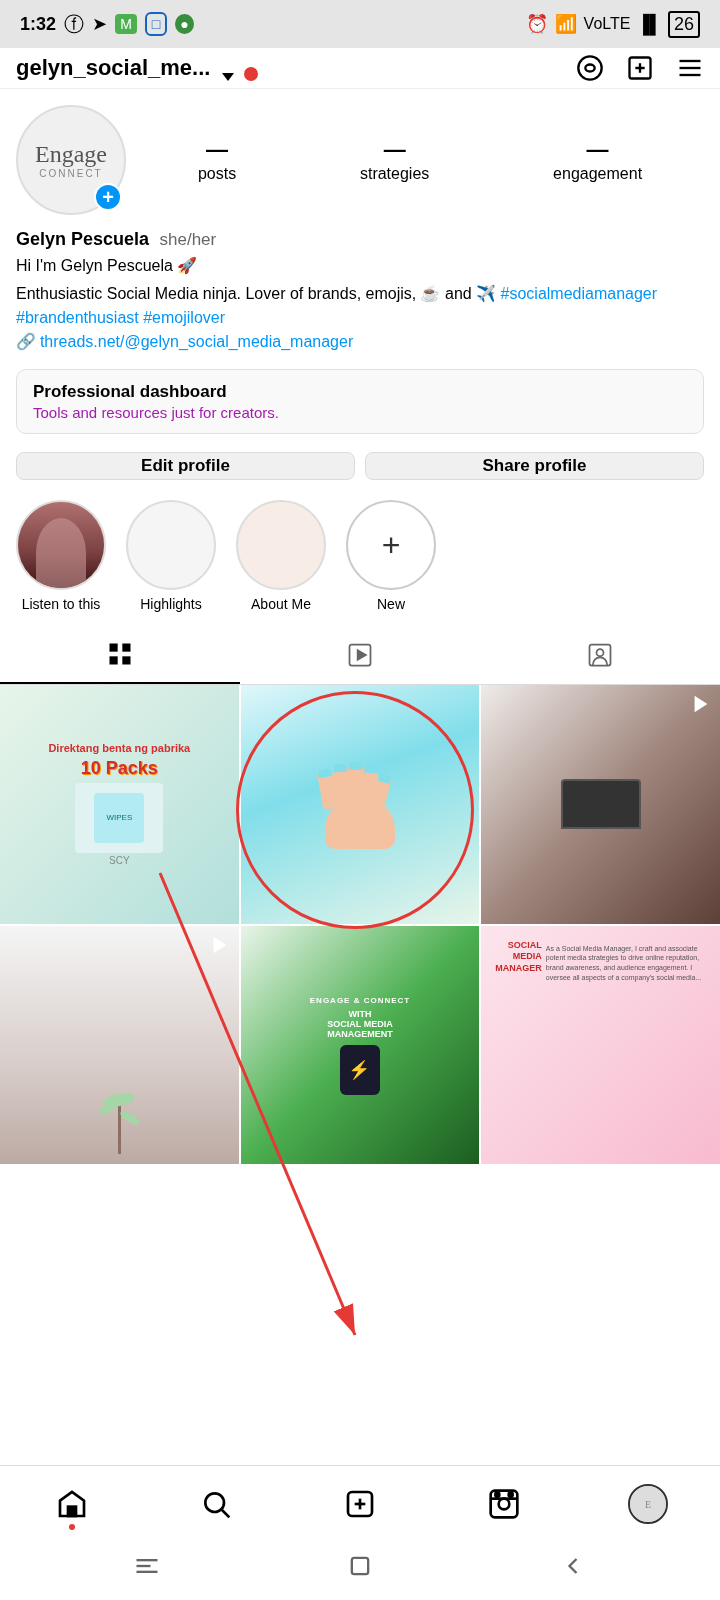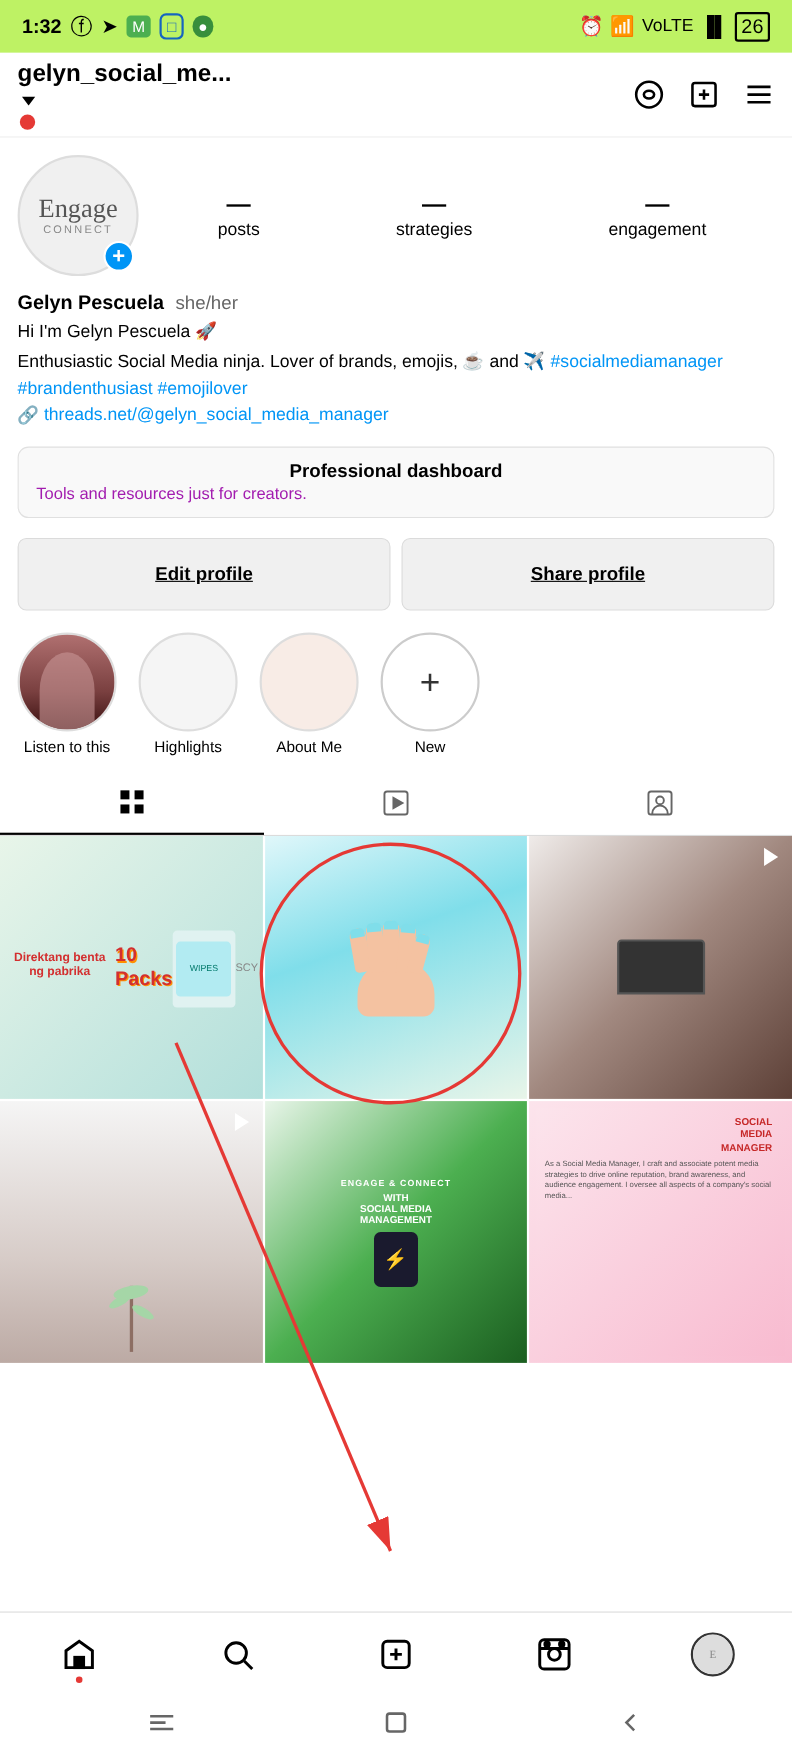--- a/index.html
+++ b/index.html
@@ -12,21 +12,21 @@
       overflow-x: hidden;
       position: relative;
     }
 
     
     .status-bar {
       display: flex;
       justify-content: space-between;
       align-items: center;
       padding: 8px 20px;
-      background: #bef264;
+      background: #e5e5e5;
       height: 48px;
     }
     .status-time {
       font-size: 22px;
       font-weight: 600;
       color: #000;
     }
     .status-icons {
       display: flex;
       align-items: center;
@@ -56,26 +56,25 @@
     .top-nav {
       display: flex;
       align-items: center;
       justify-content: space-between;
       padding: 6px 16px;
       border-bottom: 1px solid #eee;
       background: #fff;
     }
     .username-nav {
       display: flex;
-      align-items: flex-start;
+      align-items: flex-end;
       gap: 8px;
       font-size: 22px;
       font-weight: 700;
       color: #000;
-      flex-direction: column;
     }
     .username-nav .dropdown-arrow {
       width: 0;
       height: 0;
       border-left: 6px solid transparent;
       border-right: 6px solid transparent;
       border-top: 8px solid #000;
       margin-left: 4px;
     }
     .notification-dot {
@@ -195,46 +194,44 @@
       margin: 8px 16px;
       background: #f9f9f9;
       border: 1px solid #e0e0e0;
       border-radius: 10px;
       padding: 12px 16px;
     }
     .pro-title {
       font-size: 17px;
       font-weight: 700;
       color: #000;
-      text-align: center;
     }
     .pro-subtitle {
       font-size: 15px;
       color: #a21caf;
       margin-top: 2px;
     }
 
     
     .action-buttons {
       display: flex;
       gap: 10px;
       padding: 10px 16px;
     }
     .action-btn {
       flex: 1;
-      padding: 22px;
+      padding: 3px;
       border: 1px solid #dbdbdb;
       border-radius: 8px;
       background: #f0f0f0;
       font-size: 17px;
       font-weight: 600;
       color: #000;
       text-align: center;
       cursor: pointer;
-      text-decoration: underline;
     }
 
     
     .highlights-section {
       display: flex;
       padding: 10px 16px;
       gap: 20px;
       overflow-x: auto;
     }
     .highlight-item {
@@ -321,22 +318,22 @@
       overflow: hidden;
       position: relative;
     }
 
     
     .post-wipes {
       background: linear-gradient(135deg, #e8f5e9 0%, #b2dfdb 100%);
       display: flex;
       align-items: center;
       justify-content: center;
-      flex-direction: row;
-      padding: 4px;
+      flex-direction: column;
+      padding: 20px;
     }
 
     .post-nails {
       background: linear-gradient(135deg, #e0f7fa 0%, #80deea 100%);
       position: relative;
     }
 
     .post-laptop {
       background: linear-gradient(135deg, #efebe9 0%, #8d6e63 100%);
       position: relative;
@@ -672,21 +669,21 @@
       <div style="width:100%;height:100%;background:linear-gradient(135deg,#e8f5e9 0%,#4caf50 50%,#1b5e20 100%);display:flex;flex-direction:column;align-items:center;justify-content:center;padding:8px;">
         <div style="font-size:8px;font-weight:800;color:#fff;text-align:center;text-transform:uppercase;letter-spacing:1px;">ENGAGE &amp; CONNECT</div>
         <div style="font-size:9px;font-weight:700;color:#fff;text-align:center;margin-top:4px;">WITH<br>SOCIAL MEDIA<br>MANAGEMENT</div>
         <div style="width:40px;height:50px;background:#1a1a2e;border-radius:6px;margin-top:6px;display:flex;align-items:center;justify-content:center;">
           <div style="font-size:18px;color:#f0f;line-height:1;">⚡</div>
         </div>
       </div>
     </div>
 
     <div class="grid-item post-social-manager">
-      <div style="width:100%;height:100%;background:linear-gradient(135deg,#fce4ec 0%,#f8bbd0 100%);display:flex;flex-direction:column;padding:8px;">
+      <div style="width:100%;height:100%;background:linear-gradient(135deg,#fce4ec 0%,#f8bbd0 100%);display:flex;flex-direction:row;padding:8px;">
         <div style="font-size:9px;font-weight:800;color:#c62828;text-transform:uppercase;line-height:1.3;text-align:right;padding-right:4px;">SOCIAL<br>MEDIA<br>MANAGER</div>
         <div style="font-size:7px;color:#555;margin-top:4px;line-height:1.4;">As a Social Media Manager, I craft and associate potent media strategies to drive online reputation, brand awareness, and audience engagement. I oversee all aspects of a company's social media...</div>
       </div>
     </div>
   </div>
 
   <div style="position:absolute;top:6px;left:236px;width:238px;height:238px;border:3px solid #e53935;border-radius:50%;pointer-events:none;z-index:10;"></div>
 
   <svg style="position:absolute;top:0;left:0;width:720px;height:970px;pointer-events:none;z-index:9;" viewBox="0 0 720 970" overflow="visible">
     <defs>

